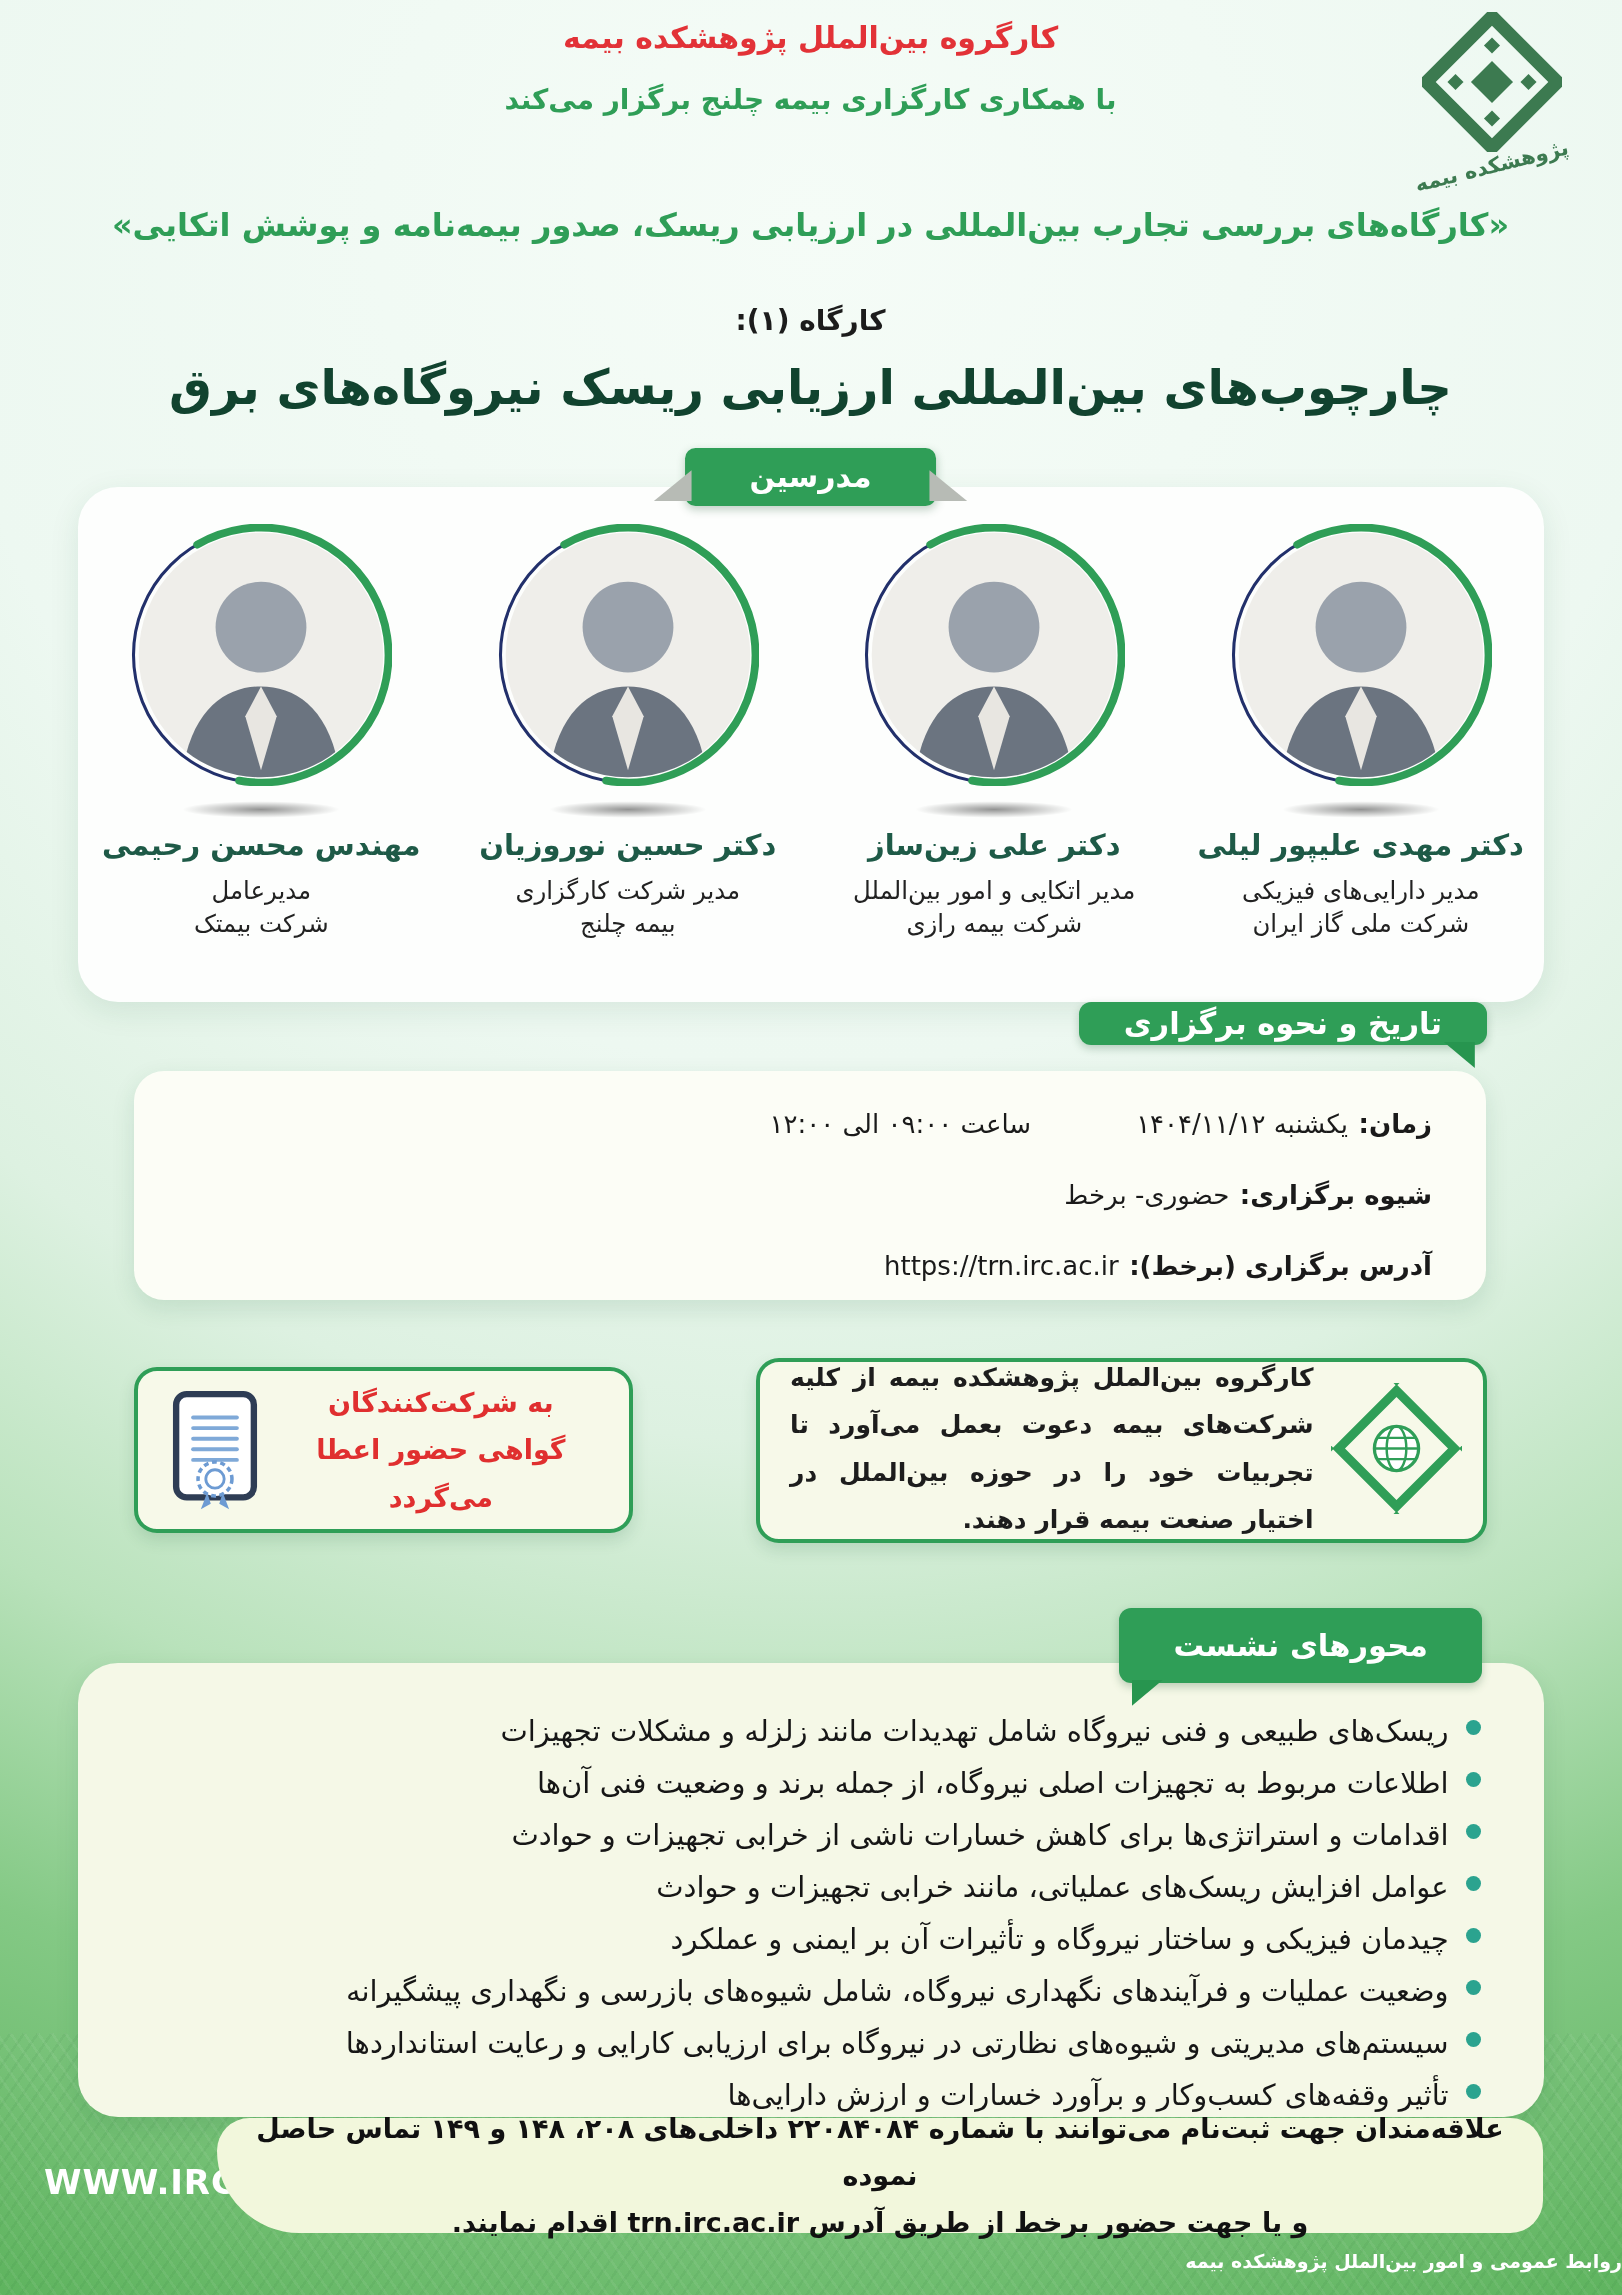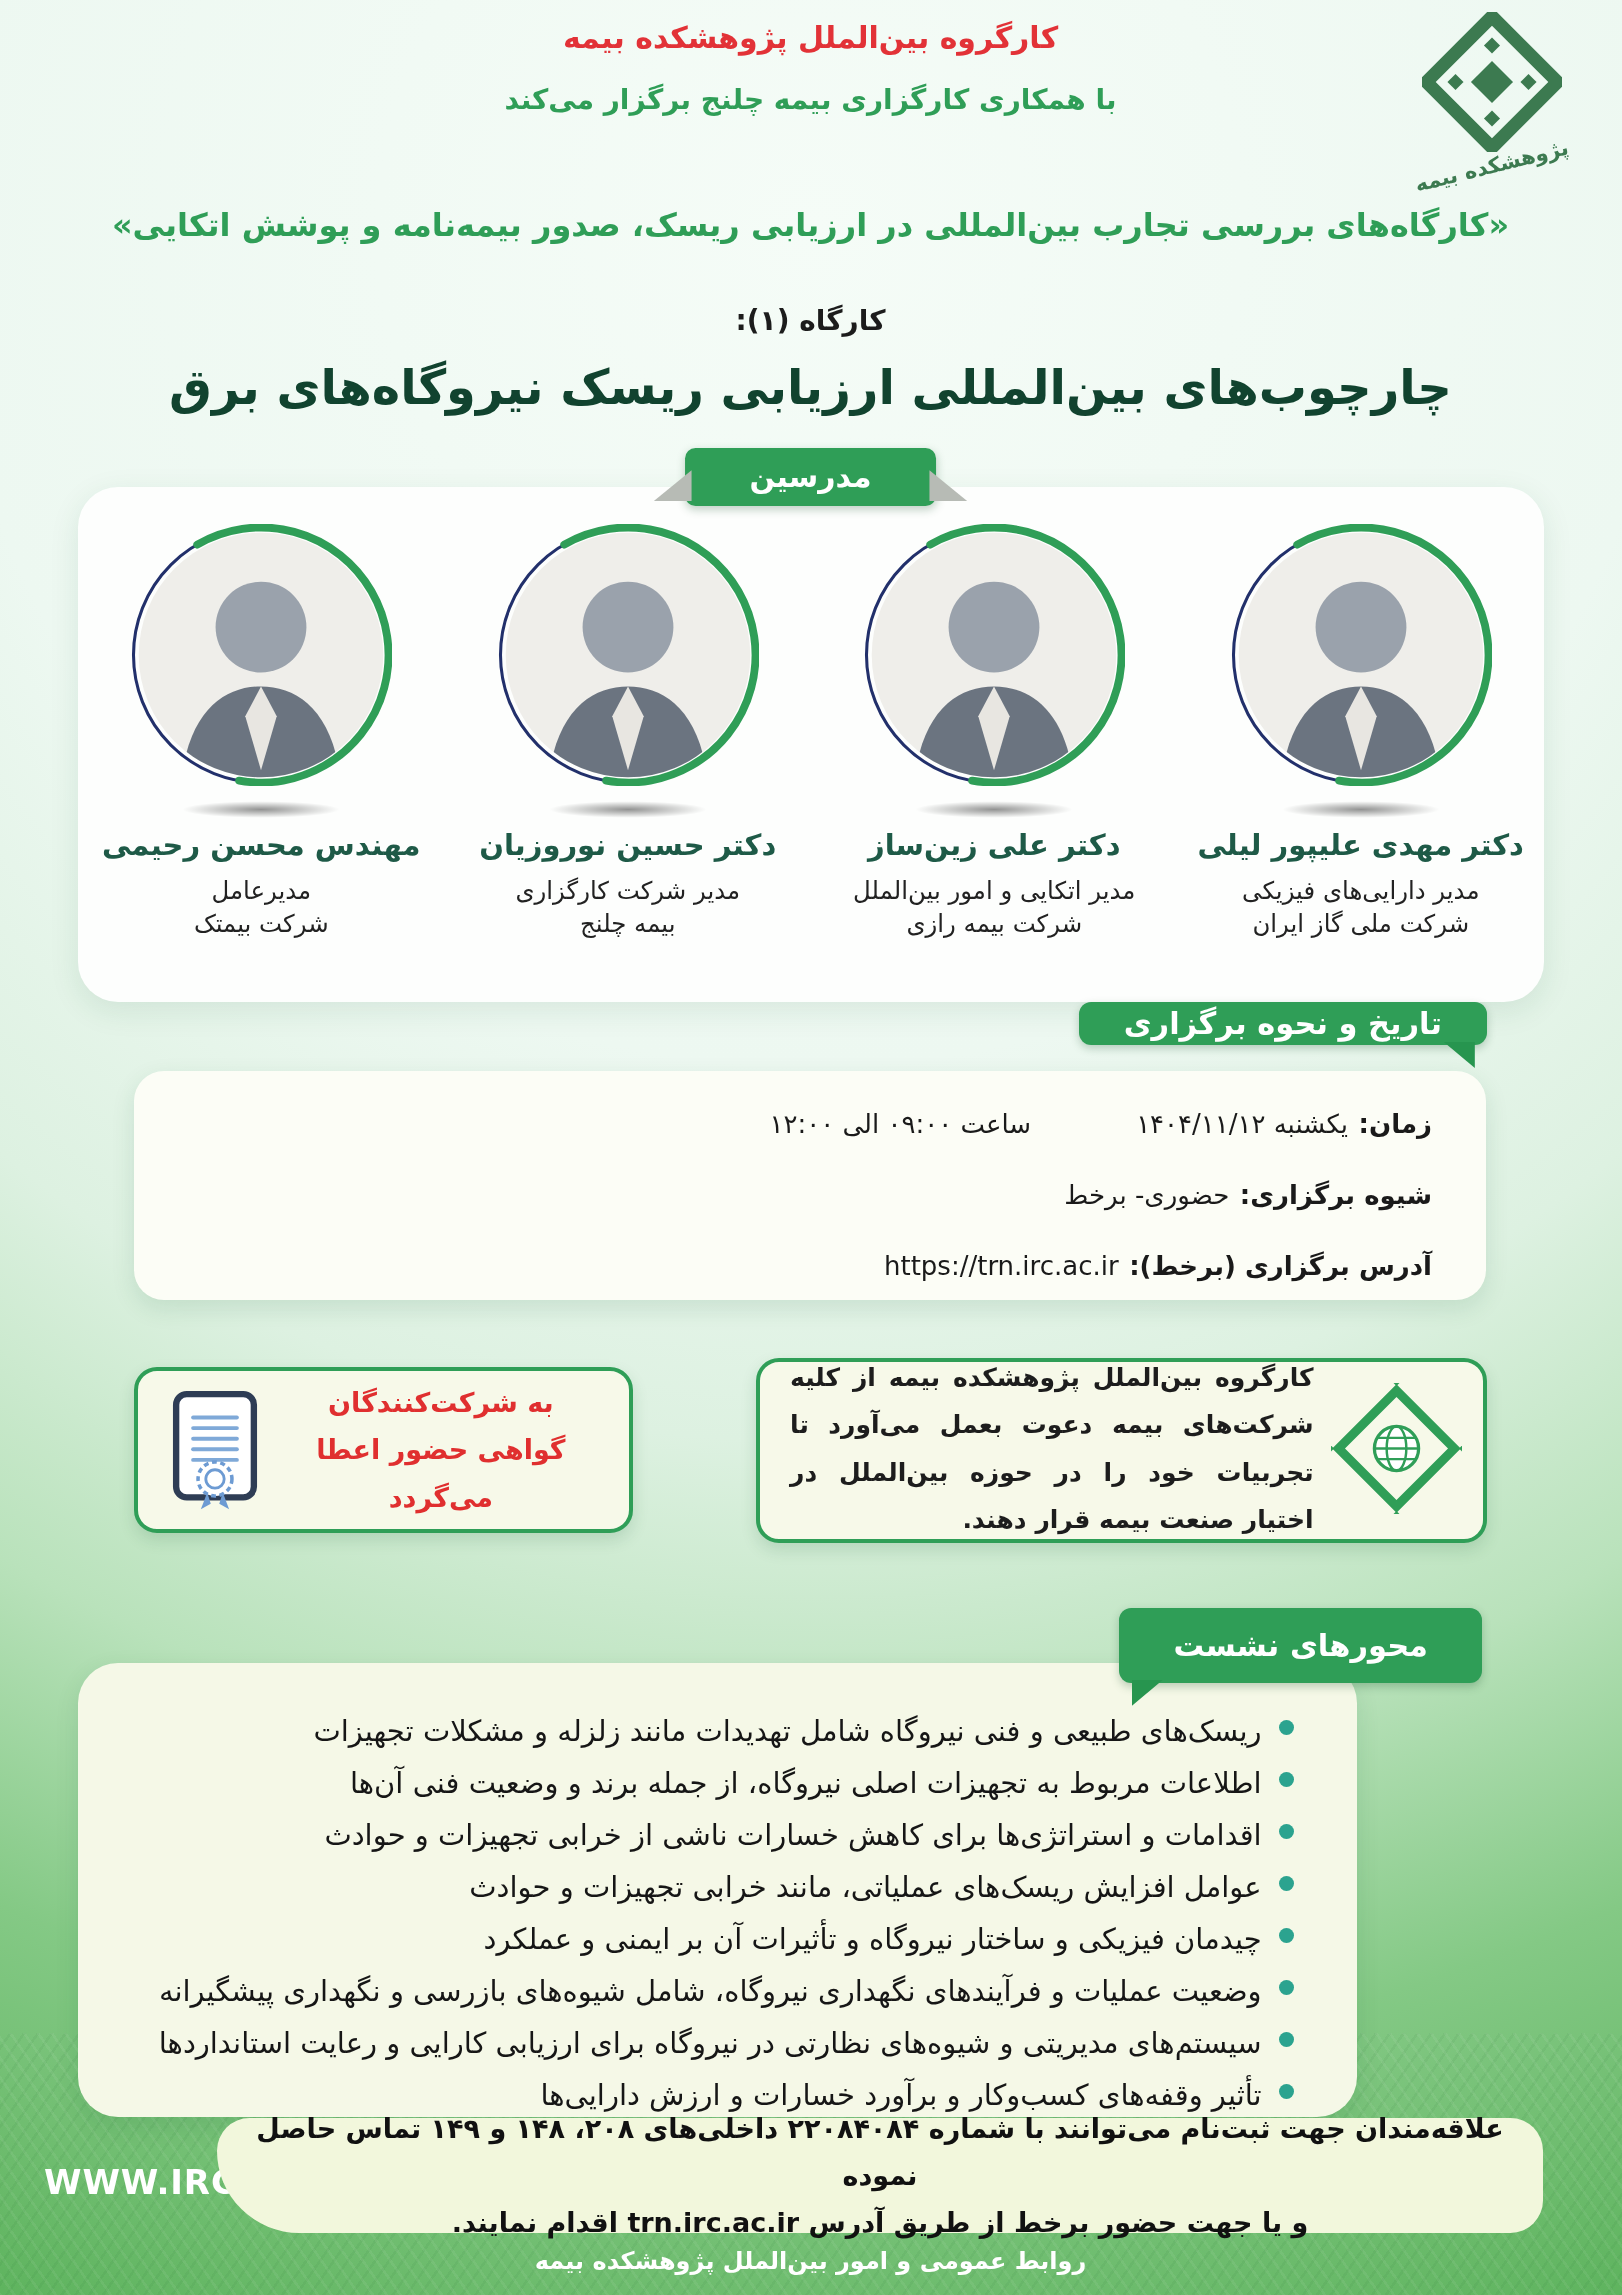--- a/index.html
+++ b/index.html
@@ -90,41 +90,41 @@
   .cert-text{flex:1;text-align:center;direction:rtl;color:#e02f2f;font-weight:bold;
     font-size:27px;line-height:1.75;}
   .box-invite{right:135px;top:1358px;width:731px;height:185px;direction:rtl;padding:0 21px 4px 30px;}
   .invite-text{flex:1;font-size:25px;font-weight:bold;color:#1d1d1d;line-height:1.9;
     text-align:justify;margin-right:17.4px;}
 
   
   .badge-topics{position:absolute;top:1608px;right:140px;padding:20px 54px;font-size:30.5px;z-index:3;}
   .badge-topics .badge-tail{left:12.2px;bottom:-23px;clip-path:polygon(0 0,100% 0,0 100%);}
   .box-topics{
-    position:absolute;left:79px;top:1663px;width:1279px;height:454px;
+    position:absolute;left:79px;top:1663px;width:1466px;height:454px;
     background:#f5f8e7;border-radius:40px;box-shadow:0 8.7px 23px rgba(20,90,50,.12);
     padding:51px 63px 0 52px;z-index:2;
   }
   .topic{display:flex;direction:rtl;align-items:baseline;margin-bottom:18px;
     font-size:29px;color:#161616;}
   .dot{flex:0 0 auto;width:15px;height:15px;border-radius:50%;background:#2ba38f;
     margin-left:17.4px;position:relative;top:-3.5px;align-self:center;}
 
   
   .reg-bubble{
     position:absolute;left:218px;top:2118px;width:1326px;height:115px;
     background:#f2f7dc;border-radius:38px 38px 38px 96px;
     display:flex;flex-direction:column;justify-content:center;text-align:center;
     font-size:27px;font-weight:bold;color:#111;line-height:1.75;z-index:2;
   }
   .website{position:absolute;left:45px;top:2162px;direction:ltr;
     color:#fff;font-size:34px;font-weight:600;letter-spacing:0.9px;}
   .footer-band{position:absolute;left:0;right:0;bottom:0;height:68px;
-    display:flex;align-items:center;justify-content:center;
-    color:#fff;font-size:24px;font-weight:bold;}
+    display:flex;align-items:center;justify-content:flex-start;
+    color:#fff;font-size:19px;font-weight:bold;}
 </style>
 </head>
 <body>
 
 <div class="page">
   <div class="bottom-pattern"></div>
 
   <div class="logo">
     <svg width="140" height="140" viewBox="0 0 160 160">
       <g transform="rotate(45 80 80)" fill="none">

